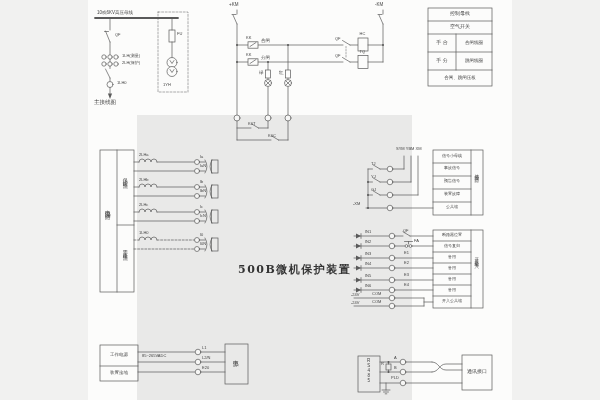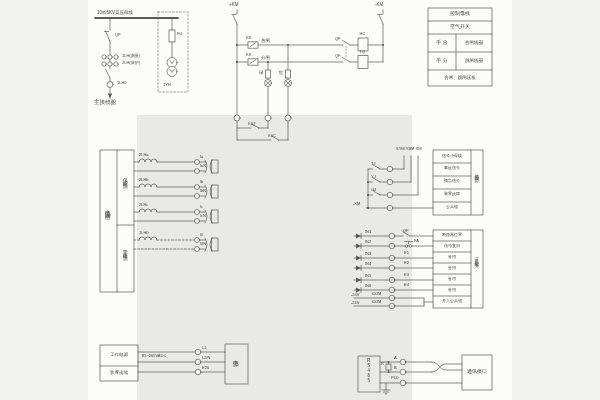--- a/index.html
+++ b/index.html
@@ -291,13 +291,14 @@
   <div class="t f4" style="left:202px;top:366px;">E20</div>
   <div class="t f55 v" style="left:233px;top:355px;">电源</div>
 
   <div class="t f45 vl" style="left:366px;top:358px;">RS485</div>
   <div class="t f4" style="left:394px;top:356px;">A</div>
   <div class="t f4" style="left:394px;top:366px;">B</div>
   <div class="t f4" style="left:381px;top:362px;">R</div>
   <div class="t f4" style="left:391px;top:376px;">PLD</div>
   <div class="t f5 c" style="left:462px;top:369px;width:30px;">通讯接口</div>
 
+  <div class="t title" style="left:238px;top:264px;">500B微机保护装置</div>
 </div>
 
 </body></html>

